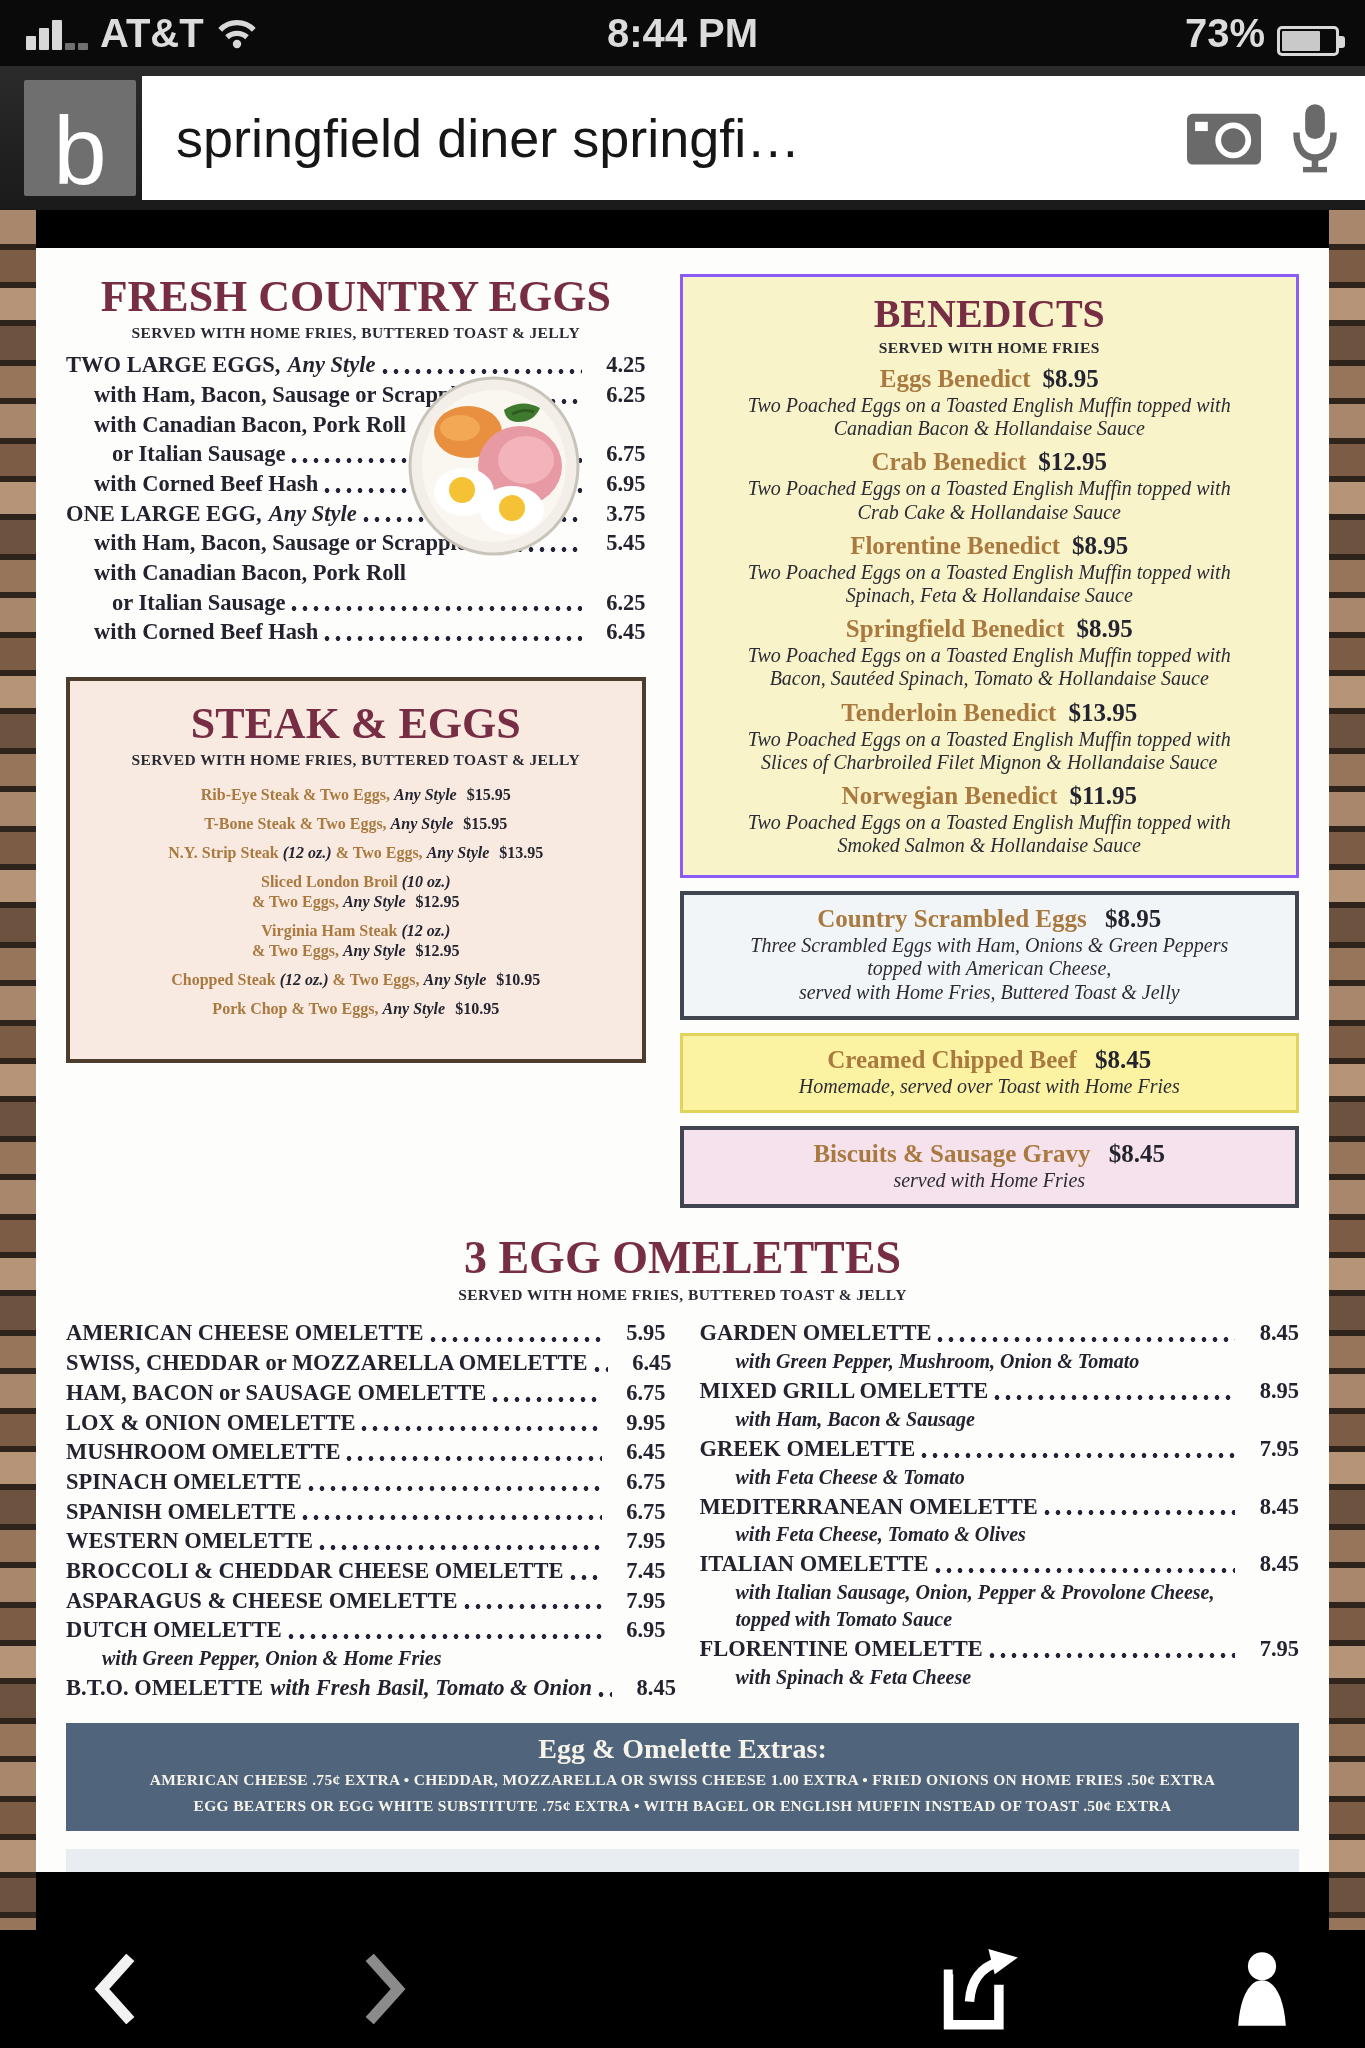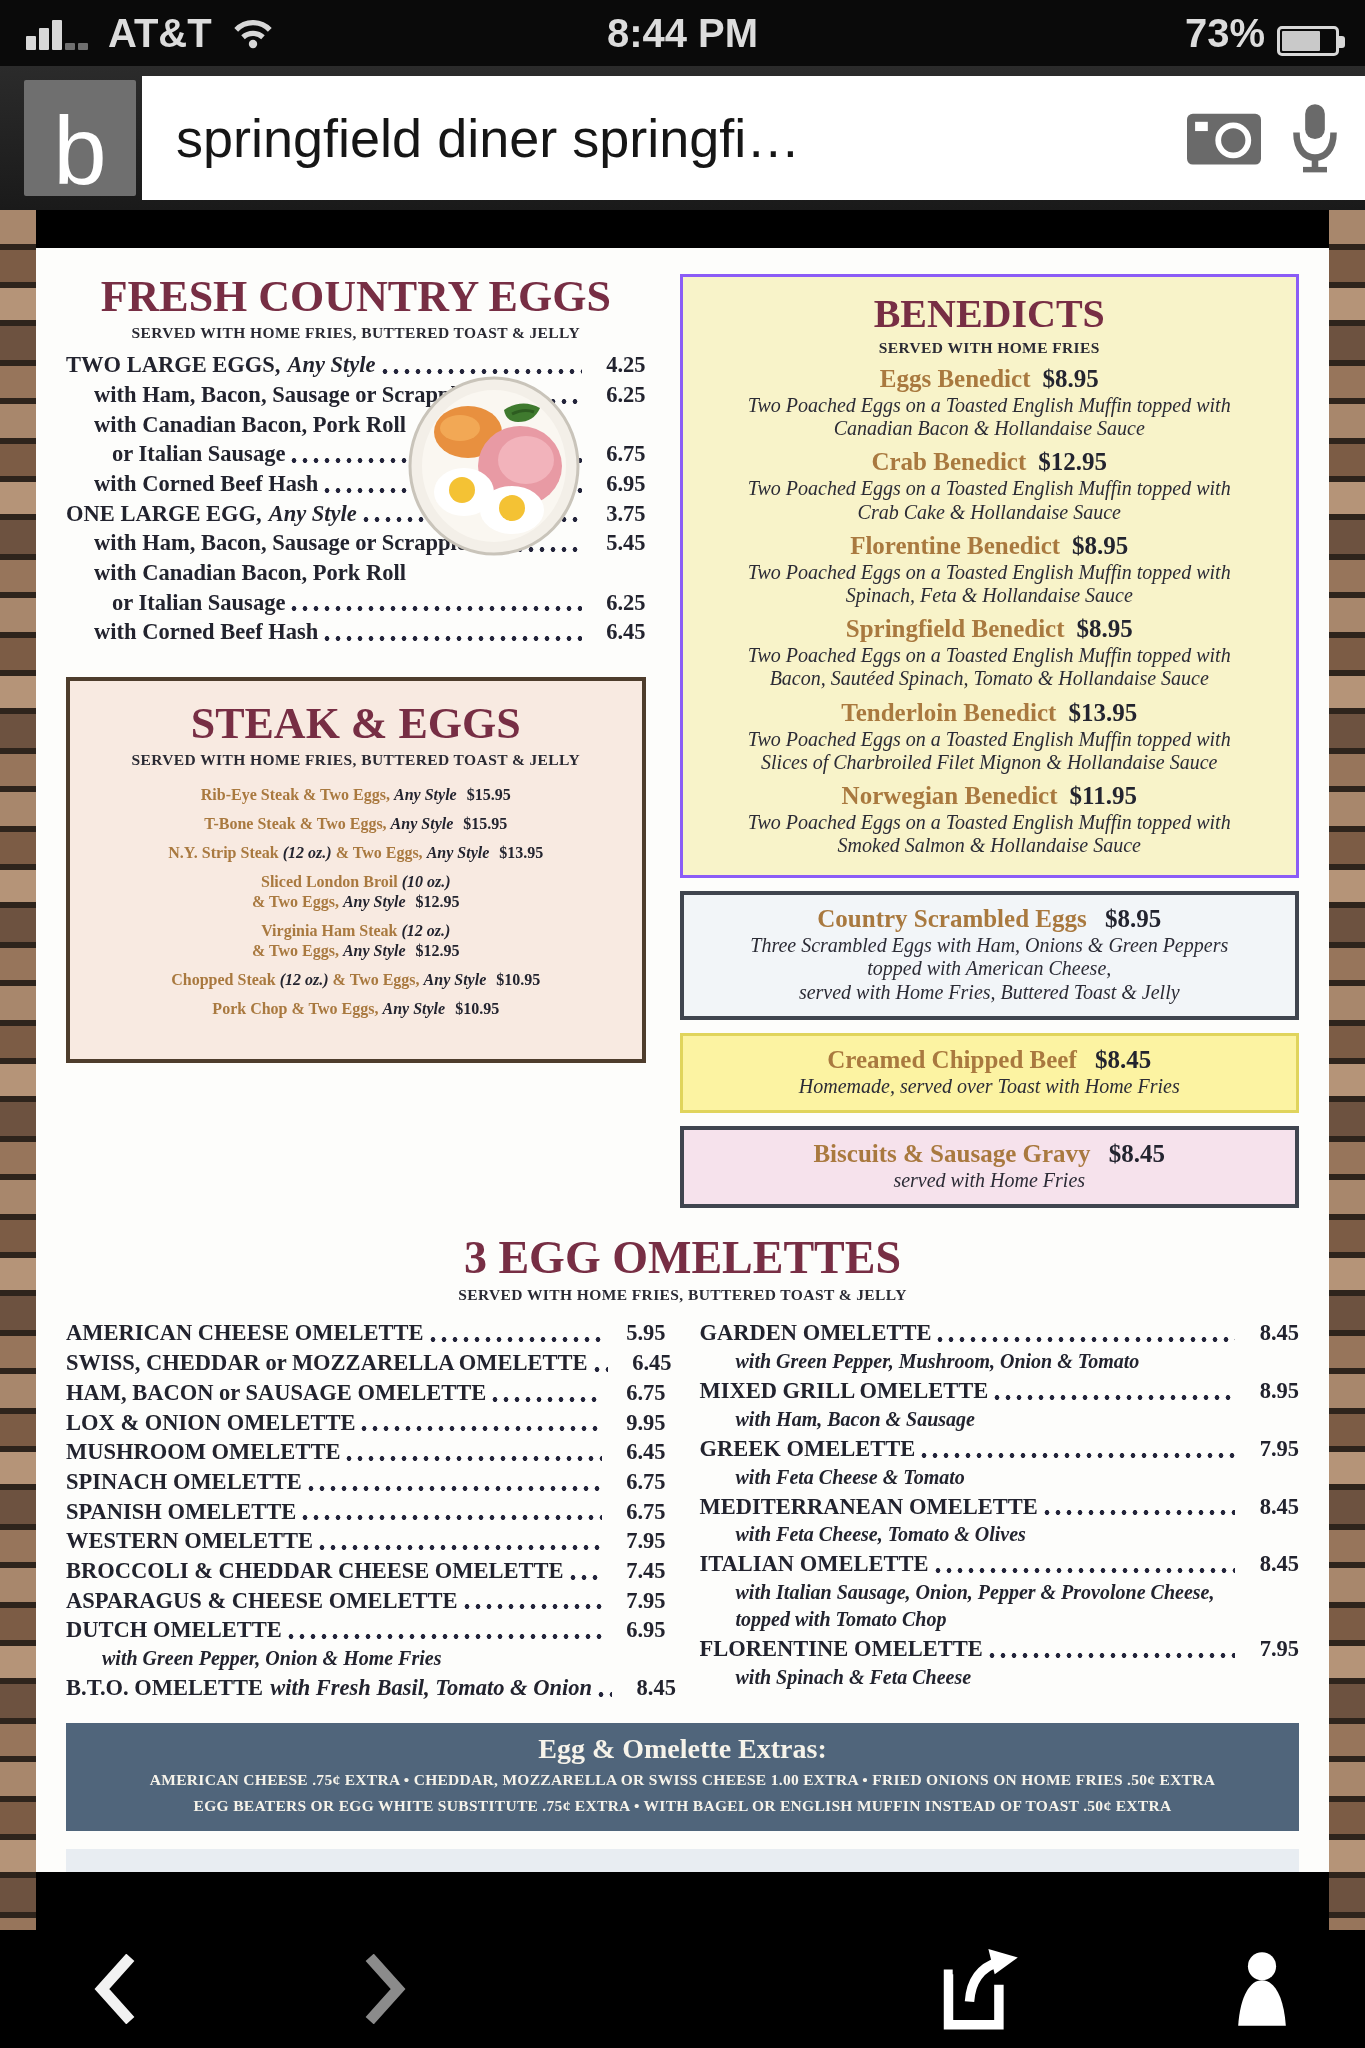--- a/index.html
+++ b/index.html
@@ -3,21 +3,21 @@
 <meta charset="utf-8">
 <style>
   html,body{margin:0;padding:0;background:#000;}
   .screen{width:1365px;height:2048px;display:flex;flex-direction:column;overflow:hidden;
           font-family:"Liberation Serif",serif;position:relative;}
 
   
   .status-bar{height:66px;background:#0a0a0a;color:#dcdcdc;display:flex;align-items:center;
               font-family:"Liberation Sans",sans-serif;font-weight:bold;font-size:40px;
               padding:0 26px;box-sizing:border-box;flex:0 0 auto;}
-  .sb-left{display:flex;align-items:center;gap:20px;flex:1;}
+  .sb-left{display:flex;align-items:center;gap:12px;flex:1;}
   .signal{display:flex;align-items:flex-end;gap:3px;height:34px;}
   .signal i{display:block;width:10px;background:#d8d8d8;border-radius:1px;}
   .signal i.dim{background:#6f6f6f;}
   .sb-time{flex:0 0 auto;text-align:center;}
   .sb-right{display:flex;align-items:flex-end;justify-content:flex-end;gap:12px;flex:1;}
   .battery{position:relative;width:62px;height:30px;border:3px solid #d8d8d8;border-radius:5px;
            display:flex;align-items:center;padding:2px;box-sizing:border-box;}
   .battery-fill{height:100%;background:#c9c9c9;border-radius:1px;}
   .battery-nub{position:absolute;right:-9px;top:7px;width:6px;height:12px;background:#d8d8d8;
                border-radius:0 3px 3px 0;}
@@ -433,21 +433,21 @@
                 <span class="dots"></span>
                 <span class="price">8.45</span>
               </div>
               <div class="subline">with Feta Cheese, Tomato &amp; Olives</div>
               <div class="mrow">
                 <span class="nm">ITALIAN OMELETTE</span>
                 <span class="dots"></span>
                 <span class="price">8.45</span>
               </div>
               <div class="subline">with Italian Sausage, Onion, Pepper &amp; Provolone Cheese,</div>
-              <div class="subline">topped with Tomato Chop</div>
+              <div class="subline">topped with Tomato Sauce</div>
               <div class="mrow">
                 <span class="nm">FLORENTINE OMELETTE</span>
                 <span class="dots"></span>
                 <span class="price">7.95</span>
               </div>
               <div class="subline">with Spinach &amp; Feta Cheese</div>
             </div>
         </div>
 
         <div class="extras">

